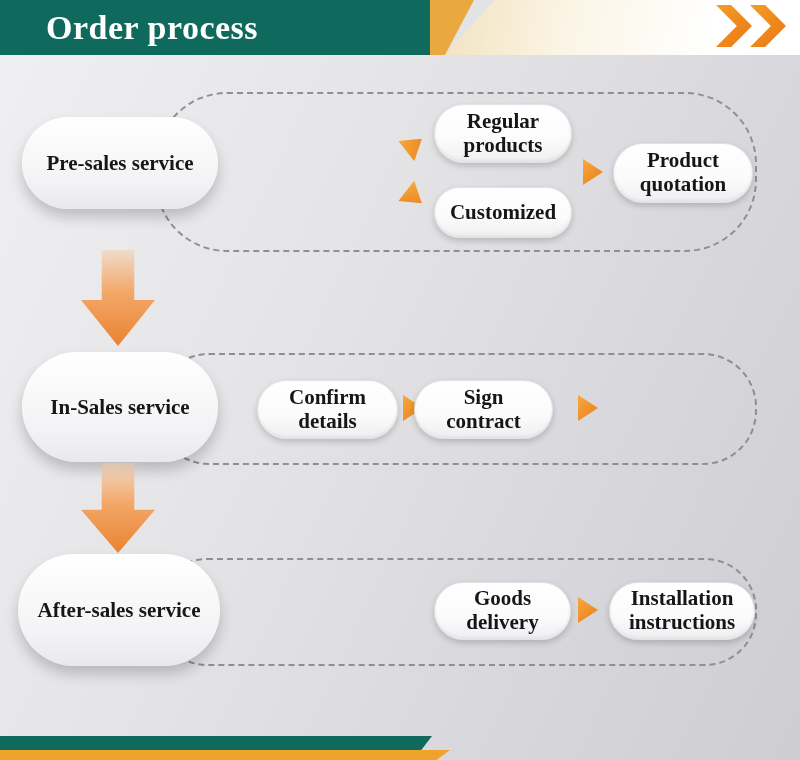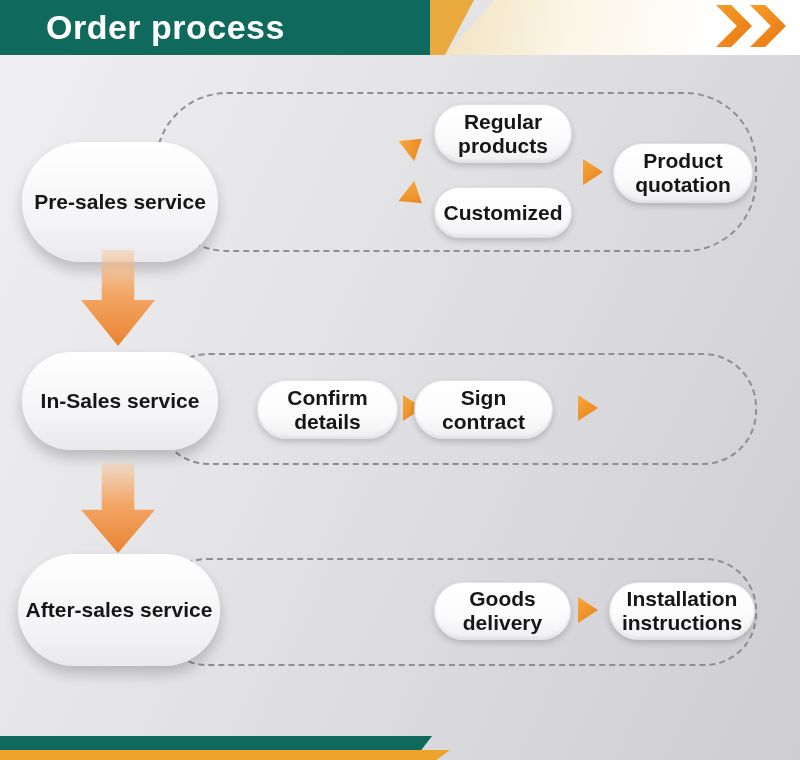--- a/index.html
+++ b/index.html
@@ -1,18 +1,18 @@
 <!DOCTYPE html>
 <html><head>
 <meta charset="utf-8">
 <style>
   html,body { margin:0; padding:0; }
   .page {
     position:relative; width:800px; height:760px; overflow:hidden;
-    font-family:Liberation Sans, sans-serif;
+    font-family:Liberation Serif, serif;
     background:linear-gradient(115deg,#f0f0f2 0%,#e4e4e7 40%,#cdcdd2 100%);
     color:#161616;
   }
   
   .header-teal {
     position:absolute; left:0; top:0; width:432px; height:55px;
     background:#0f695c; display:flex; align-items:center;
   }
   .page-title {
     color:#ffffff; font-size:34px; font-weight:600; letter-spacing:0.5px;
@@ -43,22 +43,22 @@
   .dashed.r2 { left:155px; top:353px; width:598px; height:108px; border-radius:54px; }
   .dashed.r3 { left:155px; top:558px; width:598px; height:104px; border-radius:52px; }
   
   .stage {
     position:absolute; border-radius:999px;
     background:linear-gradient(180deg,#ffffff 0%,#f3f3f5 70%,#e9e9ec 100%);
     box-shadow:0 8px 14px rgba(0,0,0,0.20);
     display:flex; align-items:center; justify-content:center;
     font-size:21px; font-weight:600; text-align:center;
   }
-  .stage.s1 { left:22px; top:142px; width:196px; height:120px; }
-  .stage.s2 { left:22px; top:352px; width:196px; height:98px;text-align:right; }
+  .stage.s1 { left:22px; top:117px; width:196px; height:92px; }
+  .stage.s2 { left:22px; top:352px; width:196px; height:110px;text-align:right; }
   .stage.s3 { left:18px; top:554px; width:202px; height:112px; }
   
   .pill {
     position:absolute; border-radius:999px;
     background:linear-gradient(180deg,#ffffff 0%,#fbfbfc 60%,#efeff1 100%);
     border:1px solid #e2e2e5;
     box-shadow:0 3px 6px rgba(0,0,0,0.18), inset 0 -2px 3px rgba(0,0,0,0.05);
     display:flex; align-items:center; justify-content:center;
     font-size:21px; font-weight:600; text-align:center;
     line-height:1.12; white-space:pre-line;

